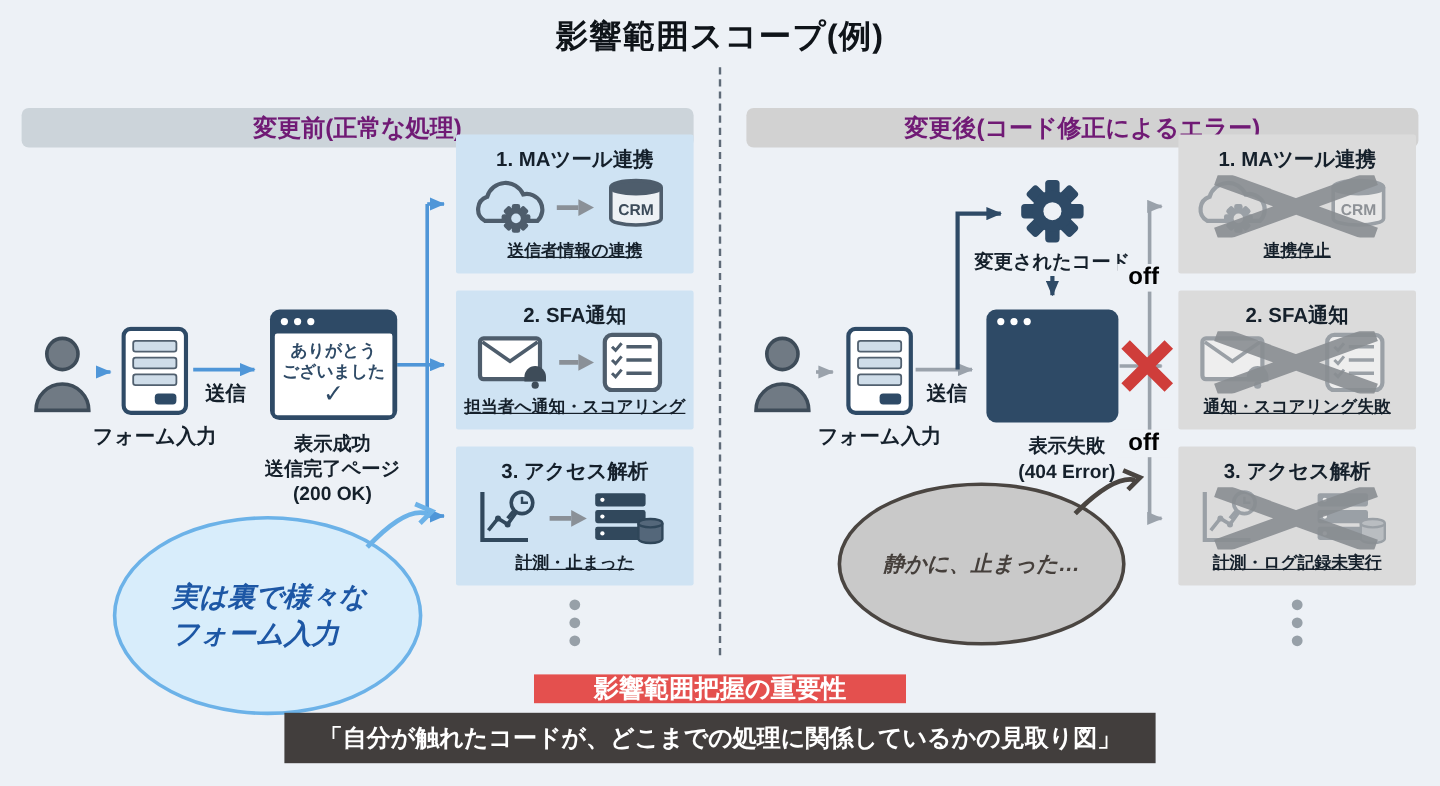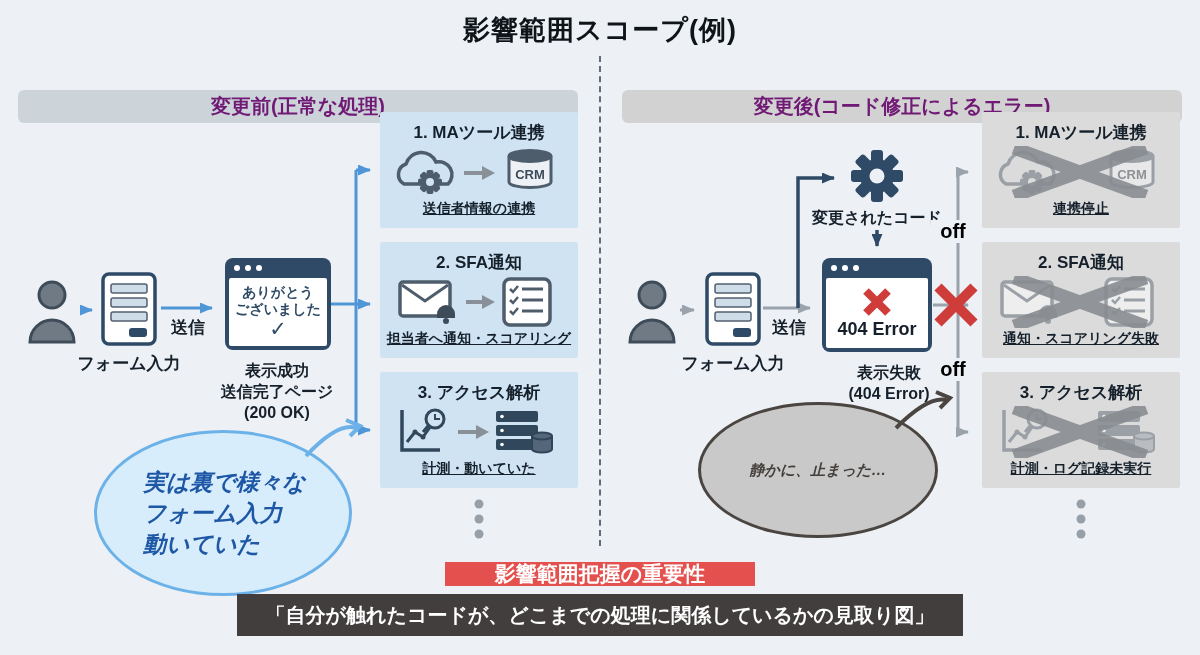--- a/index.html
+++ b/index.html
@@ -57,21 +57,21 @@
   }
   .bubble-left {
     left:94px; top:430px; width:258px; height:166px;
     background:#d8edfb; border:3px solid #6cb2e8; padding-left:46px;
   }
   .bubble-left .btext { font-size:23px; font-weight:bold; color:#1d57a5; line-height:31px; }
   .bubble-right {
     left:698px; top:402px; width:240px; height:136px;
     background:#c9c9c9; border:3px solid #4a4541; justify-content:center;
   }
-  .bubble-right .btext { font-size:15px; font-weight:bold; color:#453f3b; white-space:nowrap; }
+  .bubble-right .btext { font-size:18px; font-weight:bold; color:#453f3b; white-space:nowrap; }
 
   .off-label {
     position:absolute; left:931px; width:44px; text-align:center;
     font-size:20px; font-weight:bold; color:#000000; background:#edf1f6;
   }
   .footer-badge {
     position:absolute; left:445px; top:562px; width:310px; height:24px;
     background:#e4504e; color:#ffffff; font-weight:bold; font-size:21px;
     display:flex; align-items:center; justify-content:center;
   }
@@ -221,34 +221,33 @@
         <rect x="102" y="5" width="42" height="11" rx="2" fill="#31485c"></rect>
         <rect x="102" y="19" width="42" height="11" rx="2" fill="#31485c"></rect>
         <rect x="102" y="33" width="42" height="11" rx="2" fill="#31485c"></rect>
         <circle cx="108" cy="10.5" r="1.8" fill="#fff"></circle>
           <circle cx="108" cy="24.5" r="1.8" fill="#fff"></circle>
           <circle cx="108" cy="38.5" r="1.8" fill="#fff"></circle>
         <path d="M138 30 v13 a10 3.5 0 0 0 20 0 v-13" fill="#54677a" stroke="#2f4659" stroke-width="2"></path>
         <ellipse cx="148" cy="30" rx="10" ry="3.5" fill="#54677a" stroke="#2f4659" stroke-width="2"></ellipse>
       </g>
     </svg>
-    <div class="box-caption">計測・動いていた</div>
+    <div class="box-caption">計測・止まった</div>
   </div>
 
   <svg class="abs" style="left:462px;top:498px" width="34" height="46">
     <circle cx="17" cy="6" r="4.5" fill="#97a0a8"></circle>
       <circle cx="17" cy="21" r="4.5" fill="#97a0a8"></circle>
       <circle cx="17" cy="36" r="4.5" fill="#97a0a8"></circle>
   </svg>
 
   <div class="bubble bubble-left">
     <div class="btext">
       <div>実は裏で様々な</div>
       <div>フォーム入力</div>
-      <div>動いていた</div>
     </div>
   </div>
   <svg class="abs" style="left:298px;top:412px" width="72" height="48">
     <path d="M8 44 Q 40 10 58 16" fill="none" stroke="#6cb2e8" stroke-width="4"></path>
     <path d="M48 8 L62 14 L52 24" fill="none" stroke="#6cb2e8" stroke-width="4"></path>
   </svg>
 
   <svg class="abs" style="left:626px;top:278px" width="52" height="66">
     <circle cx="26" cy="17" r="13" fill="#707a84" stroke="#3e4c59" stroke-width="3"></circle>
     <path d="M4 64 a22 22 0 0 1 44 0 z" fill="#707a84" stroke="#3e4c59" stroke-width="3"></path>
@@ -275,26 +274,20 @@
     </g>
   </svg>
   <div class="lbl" style="left:797px;top:208px;width:160px;font-size:16px">変更されたコード</div>
 
   <div class="browser" style="left:822px;top:258px;width:110px;height:94px">
     <div class="browser-bar">
       <span class="bdot"></span>
         <span class="bdot"></span>
         <span class="bdot"></span>
     </div>
-    <div class="browser-body">
-      <svg width="30" height="30">
-        <path d="M4 4 L26 26 M26 4 L4 26" stroke="#cf3d3a" stroke-width="8"></path>
-      </svg>
-      <div class="err-text">404 Error</div>
-    </div>
   </div>
   <div class="lbl" style="left:814px;top:362px;width:150px;font-size:16px;line-height:21px">
     <div>表示失敗</div>
     <div>(404 Error)</div>
   </div>
 
   <div class="off-label" style="top:220px">off</div>
   <div class="off-label" style="top:358px">off</div>
 
   <div class="box box-gray" style="top:112px">

